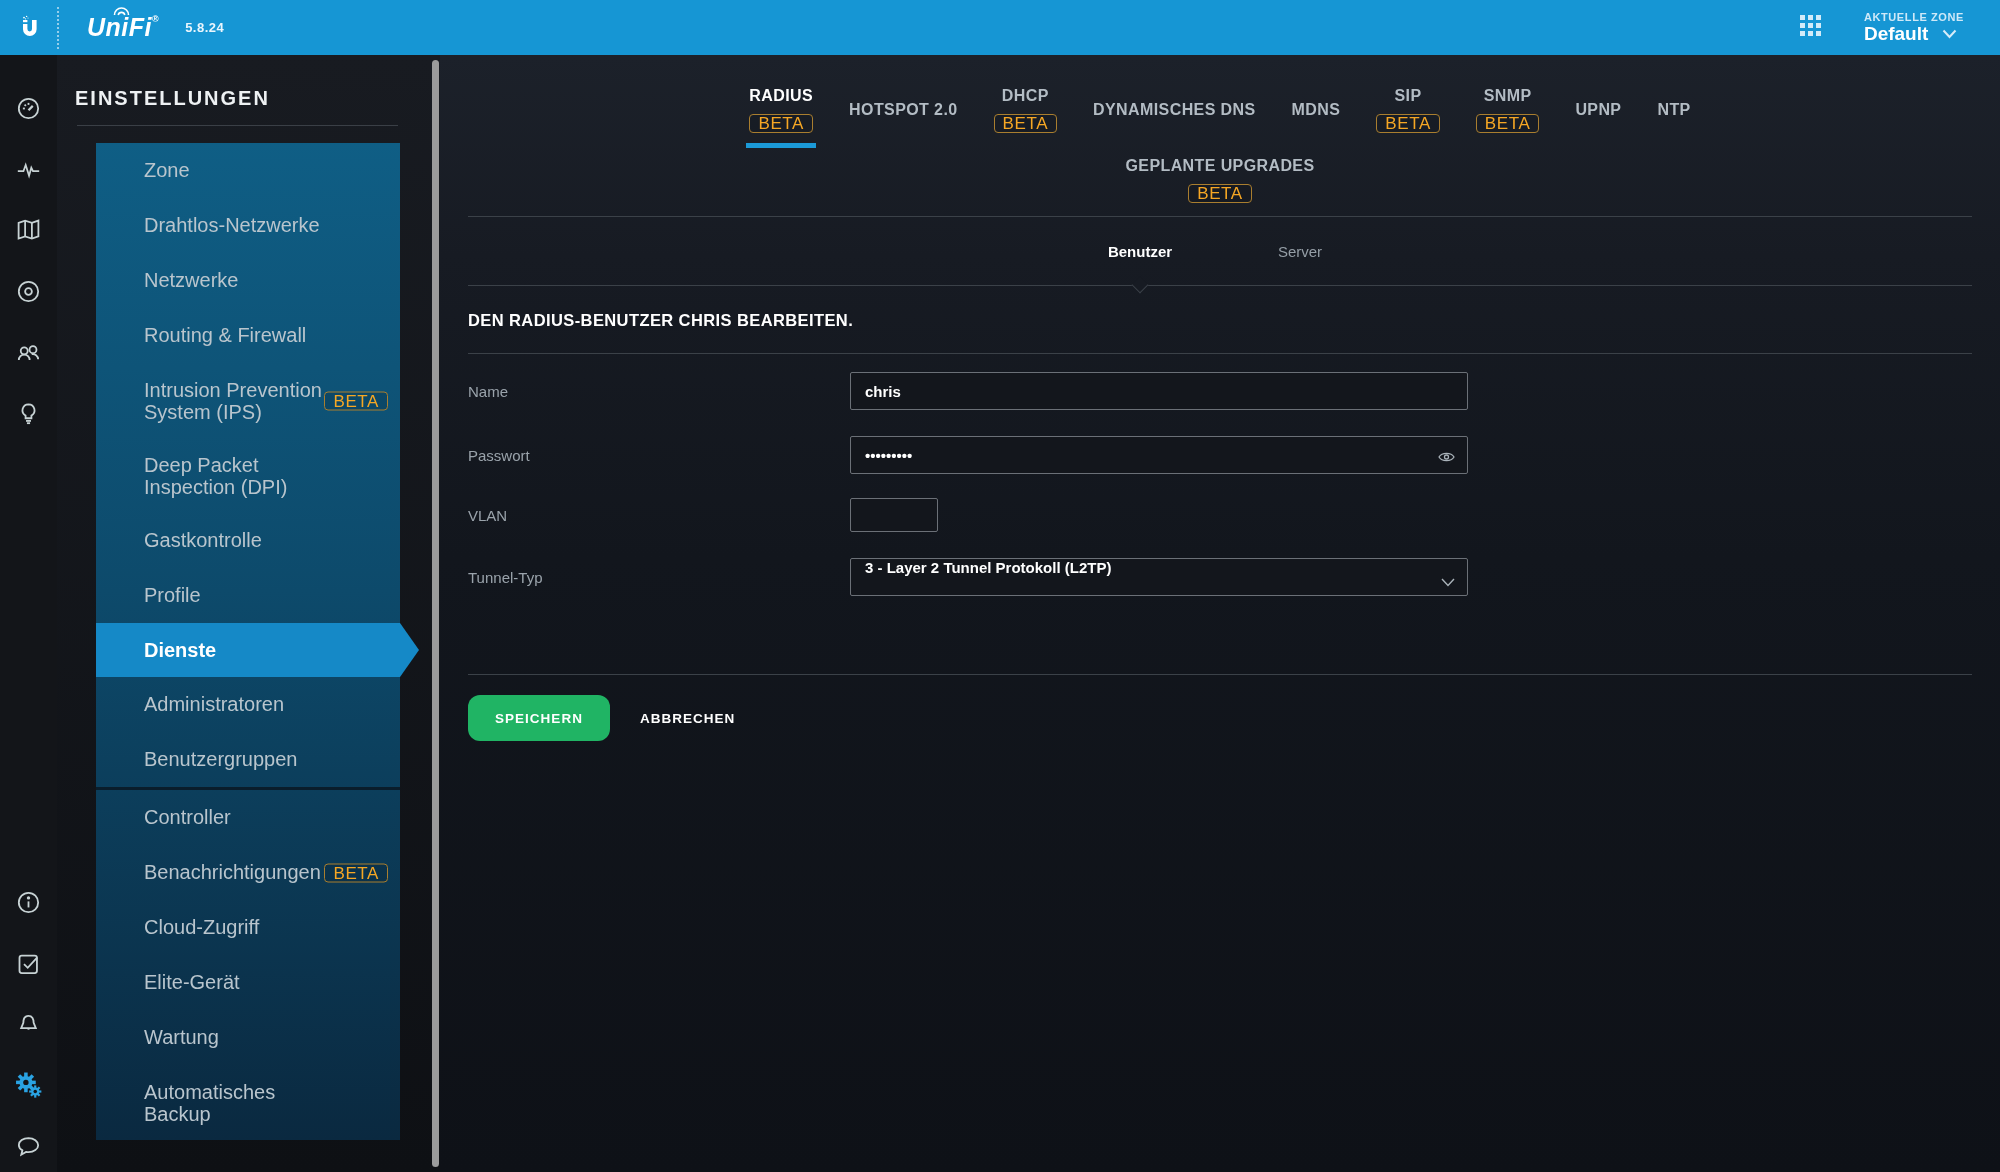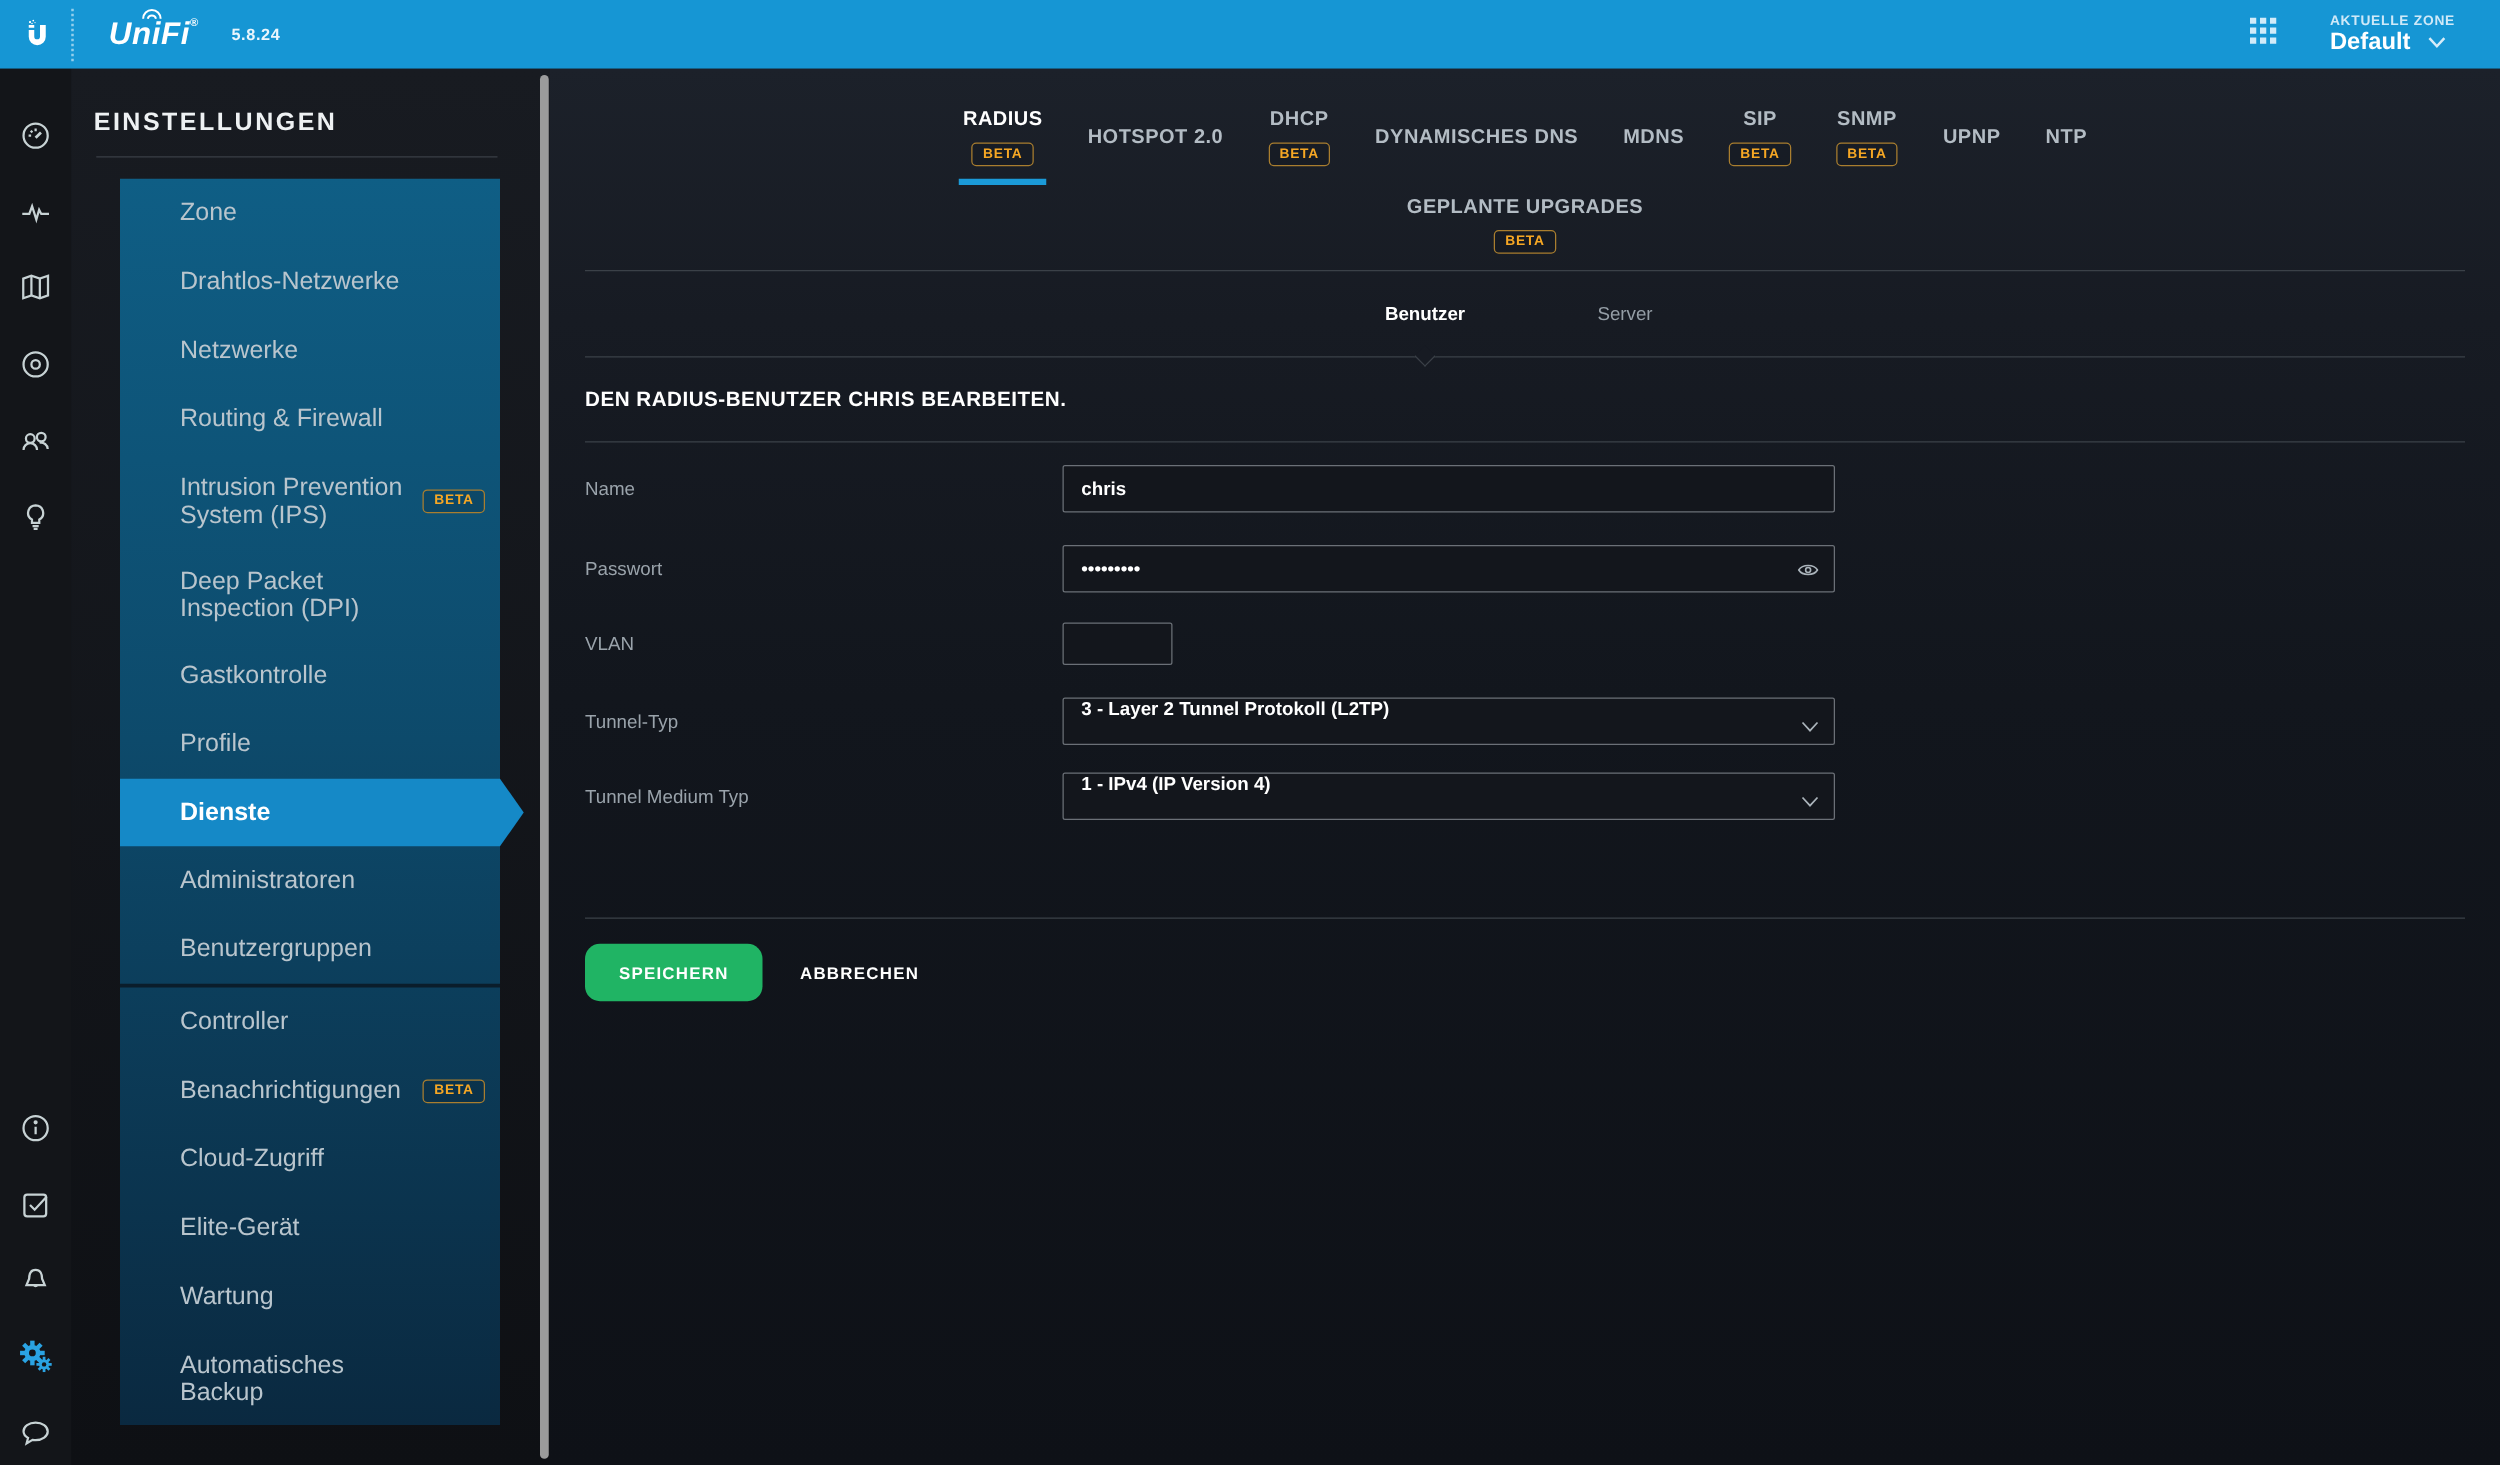--- a/index.html
+++ b/index.html
@@ -39,21 +39,21 @@
   .item { position:relative; height:55px; display:flex; flex-direction:column; justify-content:center;
           padding-left:48px; padding-right:14px; color:#b9c5cd; font-size:20px; cursor:pointer; }
   .item.two { height:75px; line-height:22px; }
   .item.active { height:54px; background:#1589c7; color:#fff; font-weight:700; }
   .item.active::after { content:""; position:absolute; right:-19px; top:0;
           border-left:19px solid #1589c7; border-top:27px solid transparent; border-bottom:27px solid transparent; }
   .gdiv { height:3px; background:#0a1d2b; }
 
   
   .beta { display:inline-block; color:#f6a724; border:1px solid #a97e2f; border-radius:4px;
-          font-size:11px; font-weight:700; letter-spacing:.6px; padding:2px 8px; line-height:13px;
+          font-size:17px; font-weight:400; letter-spacing:.6px; padding:2px 8px; line-height:13px;
           background:rgba(10,14,18,.15); }
   .item .beta { position:absolute; right:12px; top:50%; transform:translateY(-50%); }
 
   
   .sscroll { position:absolute; left:375px; top:5px; width:7px; height:1107px; background:#9b9b9b;
              border-radius:4px; cursor:pointer; }
 
   
   .content { position:absolute; left:440px; top:55px; width:1560px; height:1117px; padding:0 28px;
              background:linear-gradient(180deg,#1c212a 0%,#171b23 18%,#12161d 45%,#0e1117 100%); }
@@ -387,33 +387,20 @@
           <span>3 - Layer 2 Tunnel Protokoll (L2TP)</span>
         </div>
         <span class="selchev">
           <svg width="14" height="9" viewBox="0 0 14 9" fill="none" stroke="#aab3ba" stroke-width="1.4">
               <polyline points="1 1, 7 7.5, 13 1"></polyline>
             </svg>
         </span>
       </div>
     </div>
 
-    <div class="frow row-tmt">
-      <div class="flabel">Tunnel Medium Typ</div>
-      <div class="fieldwrap">
-        <div class="fselect">
-          <span>1 - IPv4 (IP Version 4)</span>
-        </div>
-        <span class="selchev">
-          <svg width="14" height="9" viewBox="0 0 14 9" fill="none" stroke="#aab3ba" stroke-width="1.4">
-              <polyline points="1 1, 7 7.5, 13 1"></polyline>
-            </svg>
-        </span>
-      </div>
-    </div>
 
     <div class="divider divider4"></div>
 
     <div class="btnrow">
       <button class="btn-save">SPEICHERN</button>
       <button class="btn-cancel">ABBRECHEN</button>
     </div>
 
   </div>
 </div>

